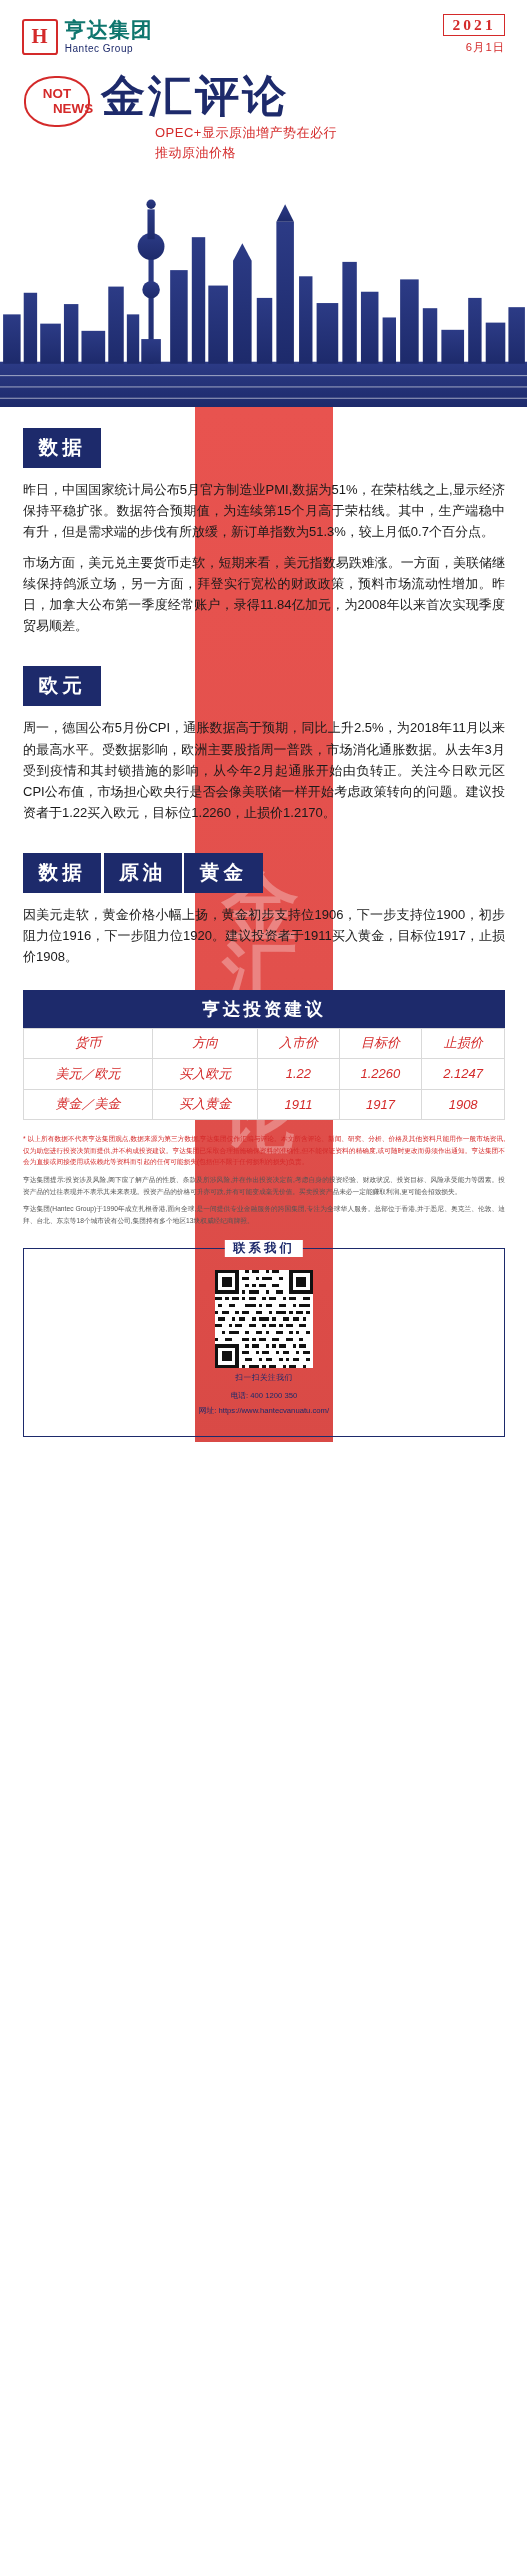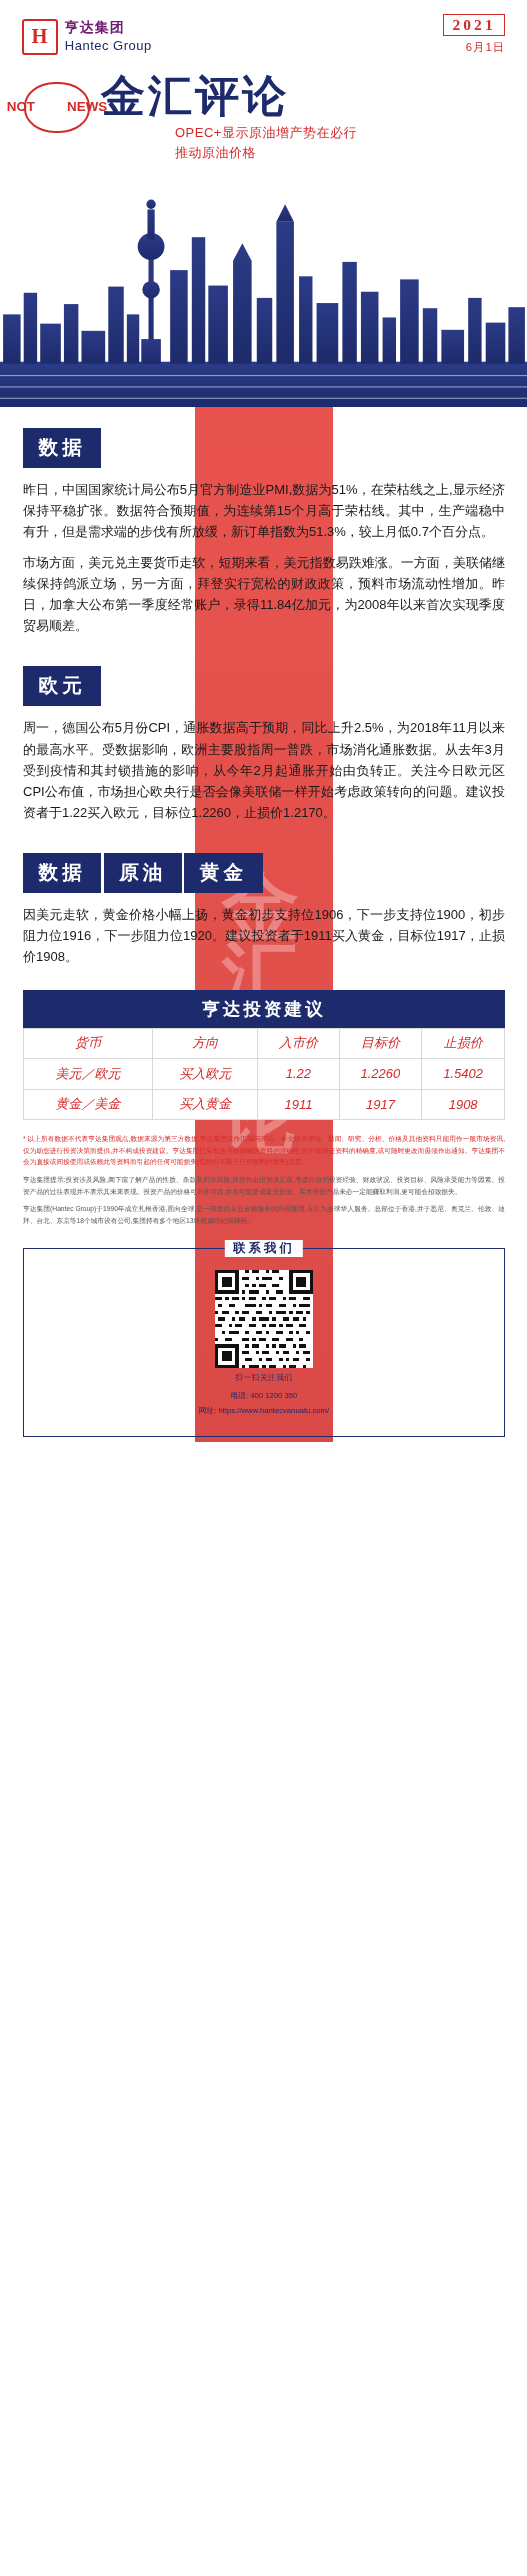--- a/index.html
+++ b/index.html
@@ -13,46 +13,46 @@
 
   
   .header{position:relative;width:528px;height:407px;background:#ffffff;overflow:hidden;}
   .hdr-top{position:relative;height:67px;}
   .logo{position:absolute;left:21.6px;top:18.5px;display:flex;align-items:center;gap:7.2px;}
   .logo-mark{
     width:32px;height:32px;border:2.6px solid #d42a2a;border-radius:3.1px;
     display:flex;align-items:center;justify-content:center;
     color:#d42a2a;font-size:20.6px;font-weight:bold;font-family:"Liberation Serif",serif;
   }
-  .logo-cn{font-size:14px;font-weight:bold;color:#701a75;letter-spacing:1px;line-height:1;}
-  .logo-en{font-size:13px;color:#1d2a6b;letter-spacing:0.5px;margin-top:3.1px;}
+  .logo-cn{font-size:21px;font-weight:bold;color:#0f766e;letter-spacing:1px;line-height:1;}
+  .logo-en{font-size:10px;color:#1d2a6b;letter-spacing:0.5px;margin-top:3.1px;}
   .date-box{position:absolute;right:23px;top:14.4px;text-align:right;}
   .date-year{
     border:1.5px solid #d42a2a;color:#d42a2a;font-size:15.5px;font-weight:bold;
     padding:1px 8.2px;letter-spacing:3.1px;font-family:"Liberation Serif",serif;
   }
   .date-day{color:#d42a2a;font-size:11.3px;margin-top:4.1px;letter-spacing:1px;}
 
   .hdr-title-wrap{position:relative;height:103px;}
   .not-news{
-    position:absolute;left:24px;top:15px;width:62px;height:47px;
+    position:absolute;left:24px;top:9px;width:62px;height:47px;
     border:2.6px solid #d42a2a;border-radius:31px/24px;
-    display:flex;flex-direction:row;align-items:center;justify-content:center;
+    display:flex;flex-direction:column;align-items:center;justify-content:center;
     color:#d42a2a;font-weight:bold;line-height:1.05;
   }
   .not-news span:first-child{font-size:13.4px;}
   .not-news span:last-child{font-size:13.4px;padding-left:32px;}
   .big-title{
     position:absolute;left:101px;top:0px;
     font-size:44px;font-weight:bold;color:#1d2a6b;letter-spacing:3.1px;
     font-family:"Liberation Serif",serif;
   }
   .sub-title{
     position:absolute;left:155px;top:56px;
-    font-size:13px;color:#d42a2a;line-height:1.5;letter-spacing:0.5px;margin-left:20px;
+    font-size:13px;color:#d42a2a;line-height:1.5;letter-spacing:0.5px;
   }
 
   .skyline{position:absolute;left:0;bottom:0;width:528px;height:247px;}
 
   
   .body-wrap{position:relative;width:528px;background:#ffffff;}
   .red-band{
     position:absolute;top:0;left:195px;width:138px;bottom:0;
     background:linear-gradient(180deg,#e8534f 0%,#e2504c 55%,#d94a46 100%);
   }
@@ -224,21 +224,21 @@
             <th>目标价</th>
             <th>止损价</th>
           </tr>
         </thead>
         <tbody>
           <tr>
             <td>美元／欧元</td>
             <td>买入欧元</td>
             <td>1.22</td>
             <td>1.2260</td>
-            <td>1.5402</td>
+            <td>2.1247</td>
           </tr>
           <tr>
             <td>黄金／美金</td>
             <td>买入黄金</td>
             <td>1911</td>
             <td>1917</td>
             <td>1908</td>
           </tr>
         </tbody>
       </table>

